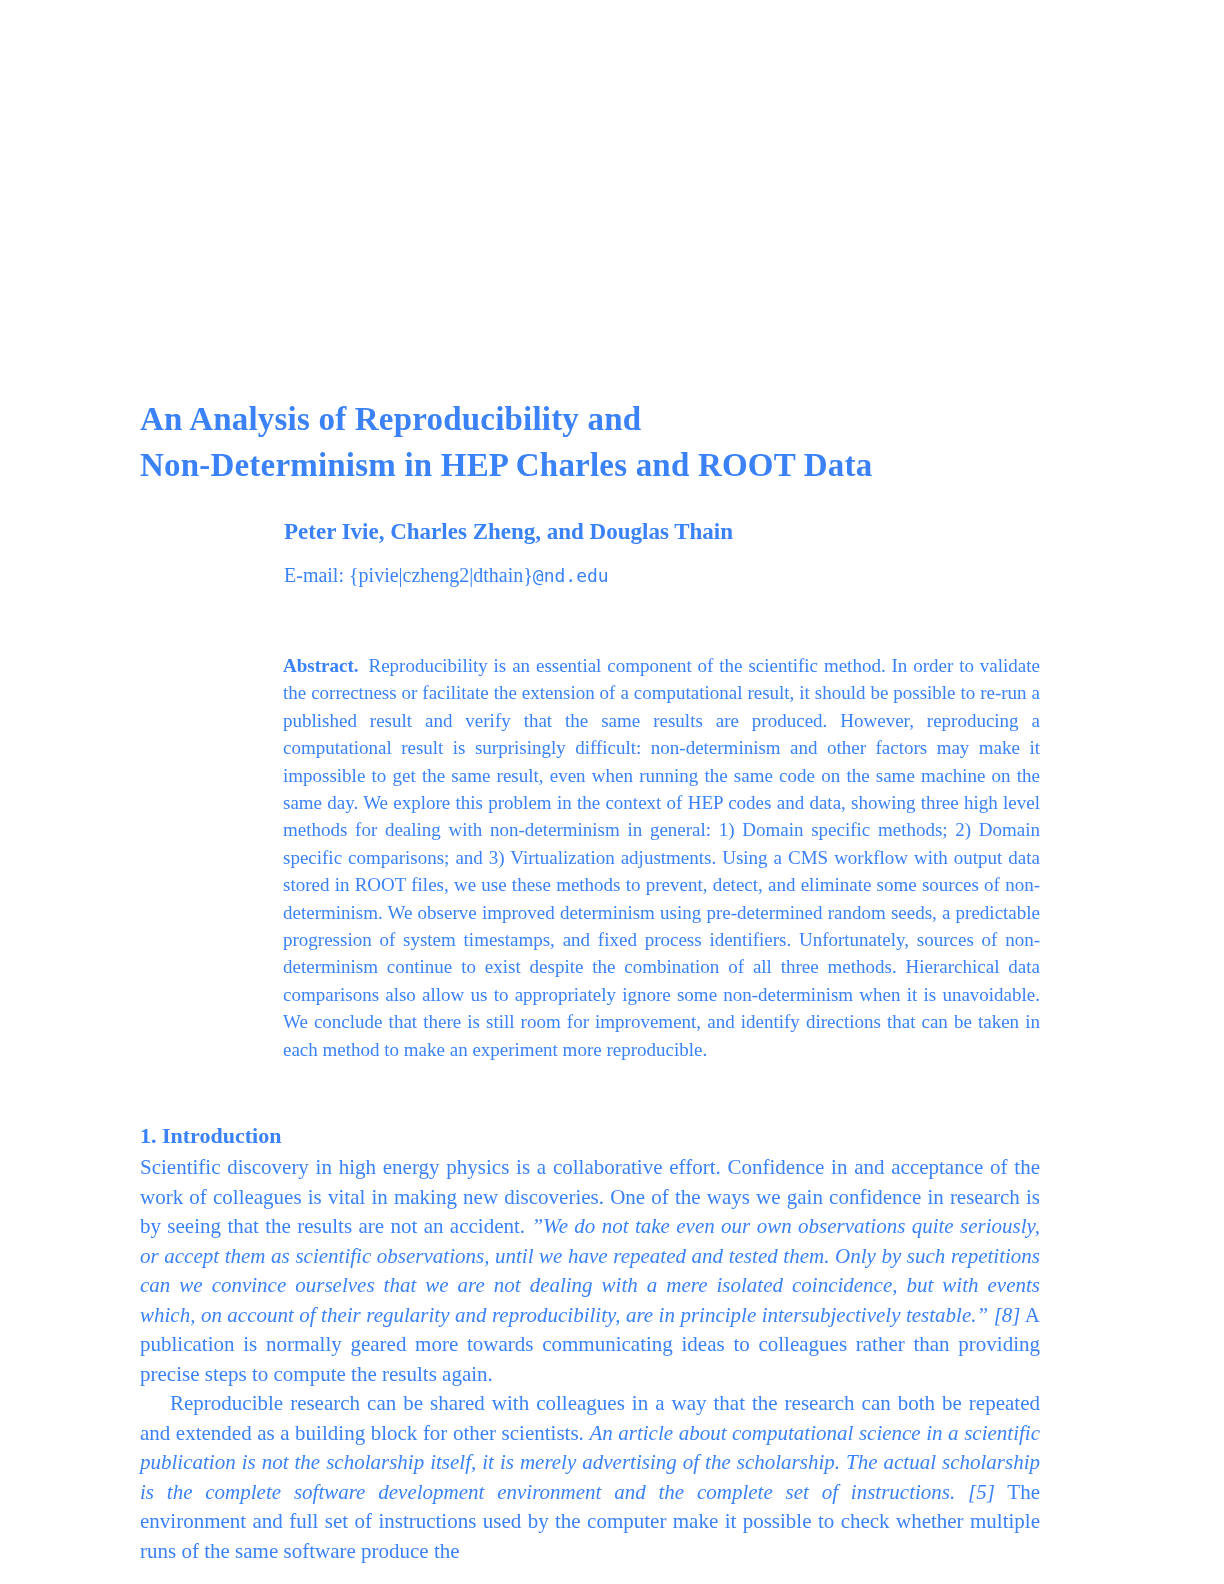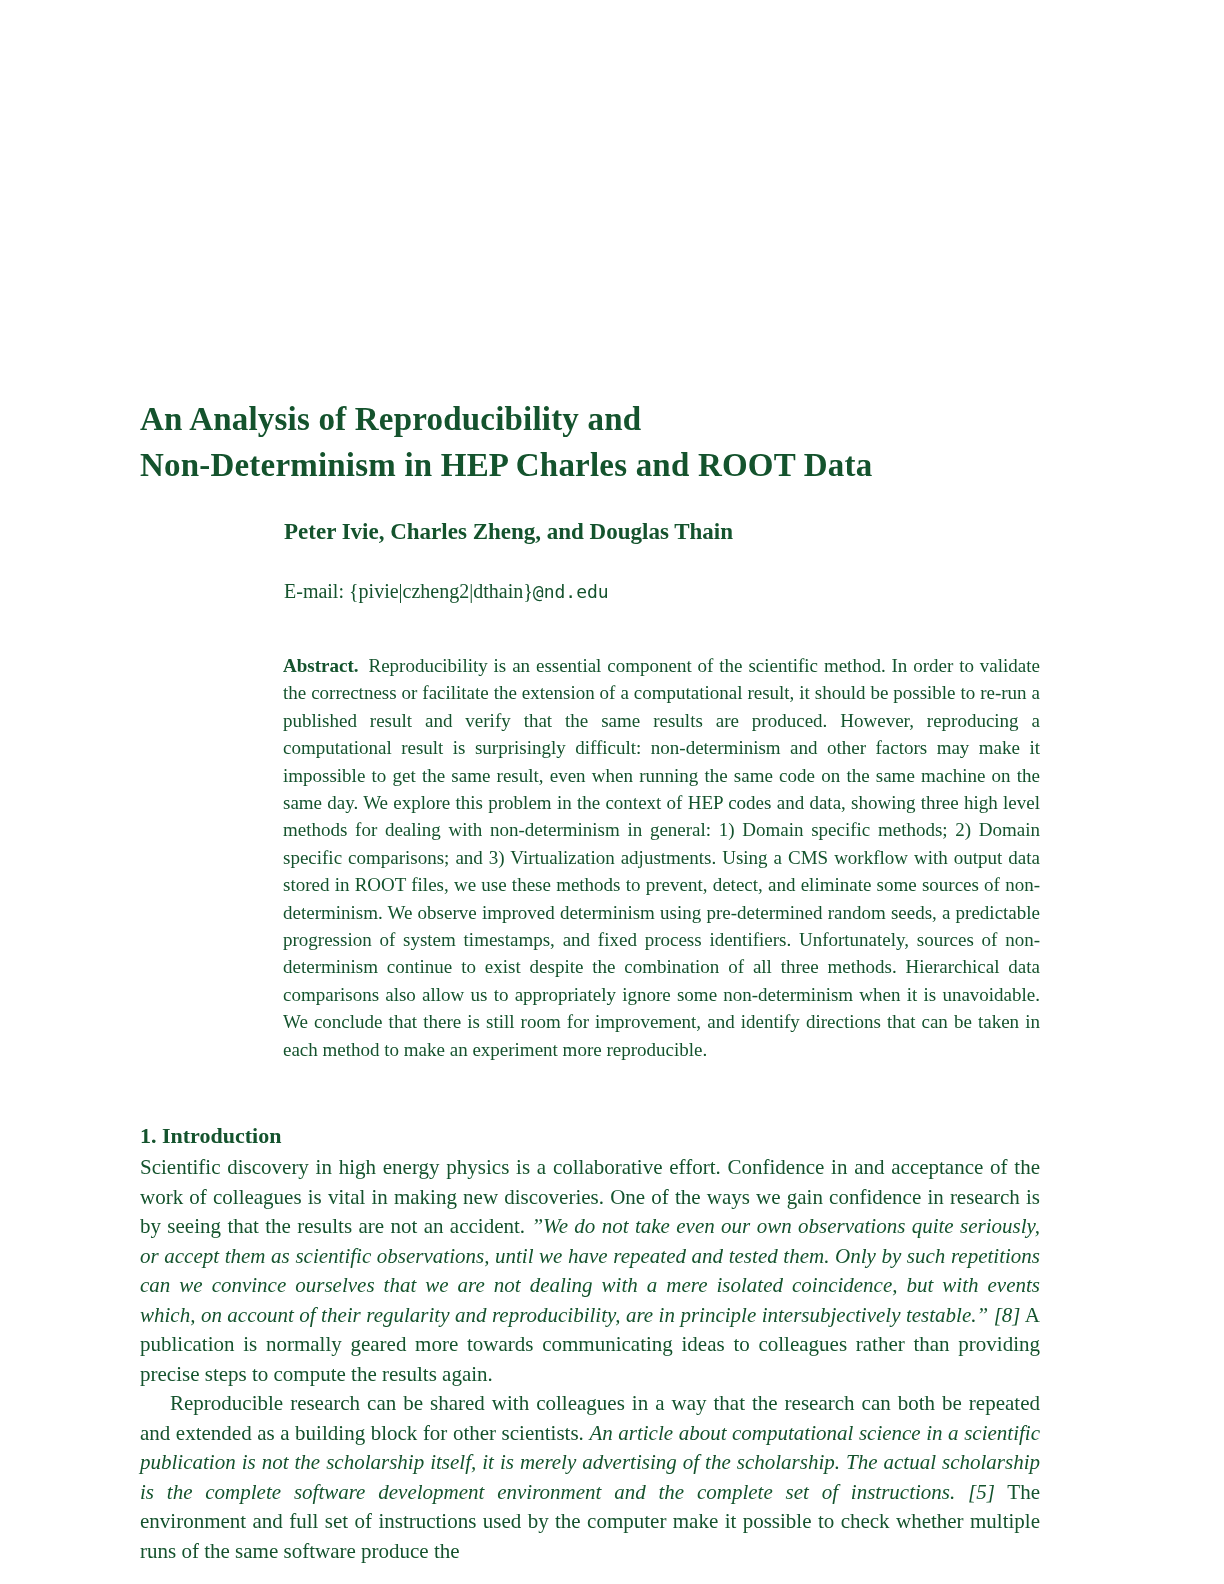--- a/index.html
+++ b/index.html
@@ -1,21 +1,21 @@
 <!DOCTYPE html>
 <html><head>
 <meta charset="utf-8">
 <style>
   html, body { margin: 0; padding: 0; background: #ffffff; }
   .page {
     position: relative;
     width: 1224px;
     height: 1584px;
     background: #ffffff;
-    color: #14532d;
+    color: #3b82f6;
     font-family: "Liberation Serif", serif;
     overflow: hidden;
   }
   .title-block {
     position: absolute;
     left: 140px;
     top: 396px;
     width: 940px;
     font-size: 33px;
     font-weight: bold;
@@ -33,21 +33,21 @@
     font-weight: bold;
     line-height: 28px;
   }
   .affiliation {
     margin-top: 7px;
     font-size: 20px;
     line-height: 27px;
     width: 757px;
   }
   .email-line {
-    margin-top: 32px;
+    margin-top: 16px;
     font-size: 20px;
     line-height: 26px;
   }
   .email-mono {
     font-family: "DejaVu Sans Mono", monospace;
     font-size: 18px;
   }
   .abstract-block {
     position: absolute;
     left: 283px;

